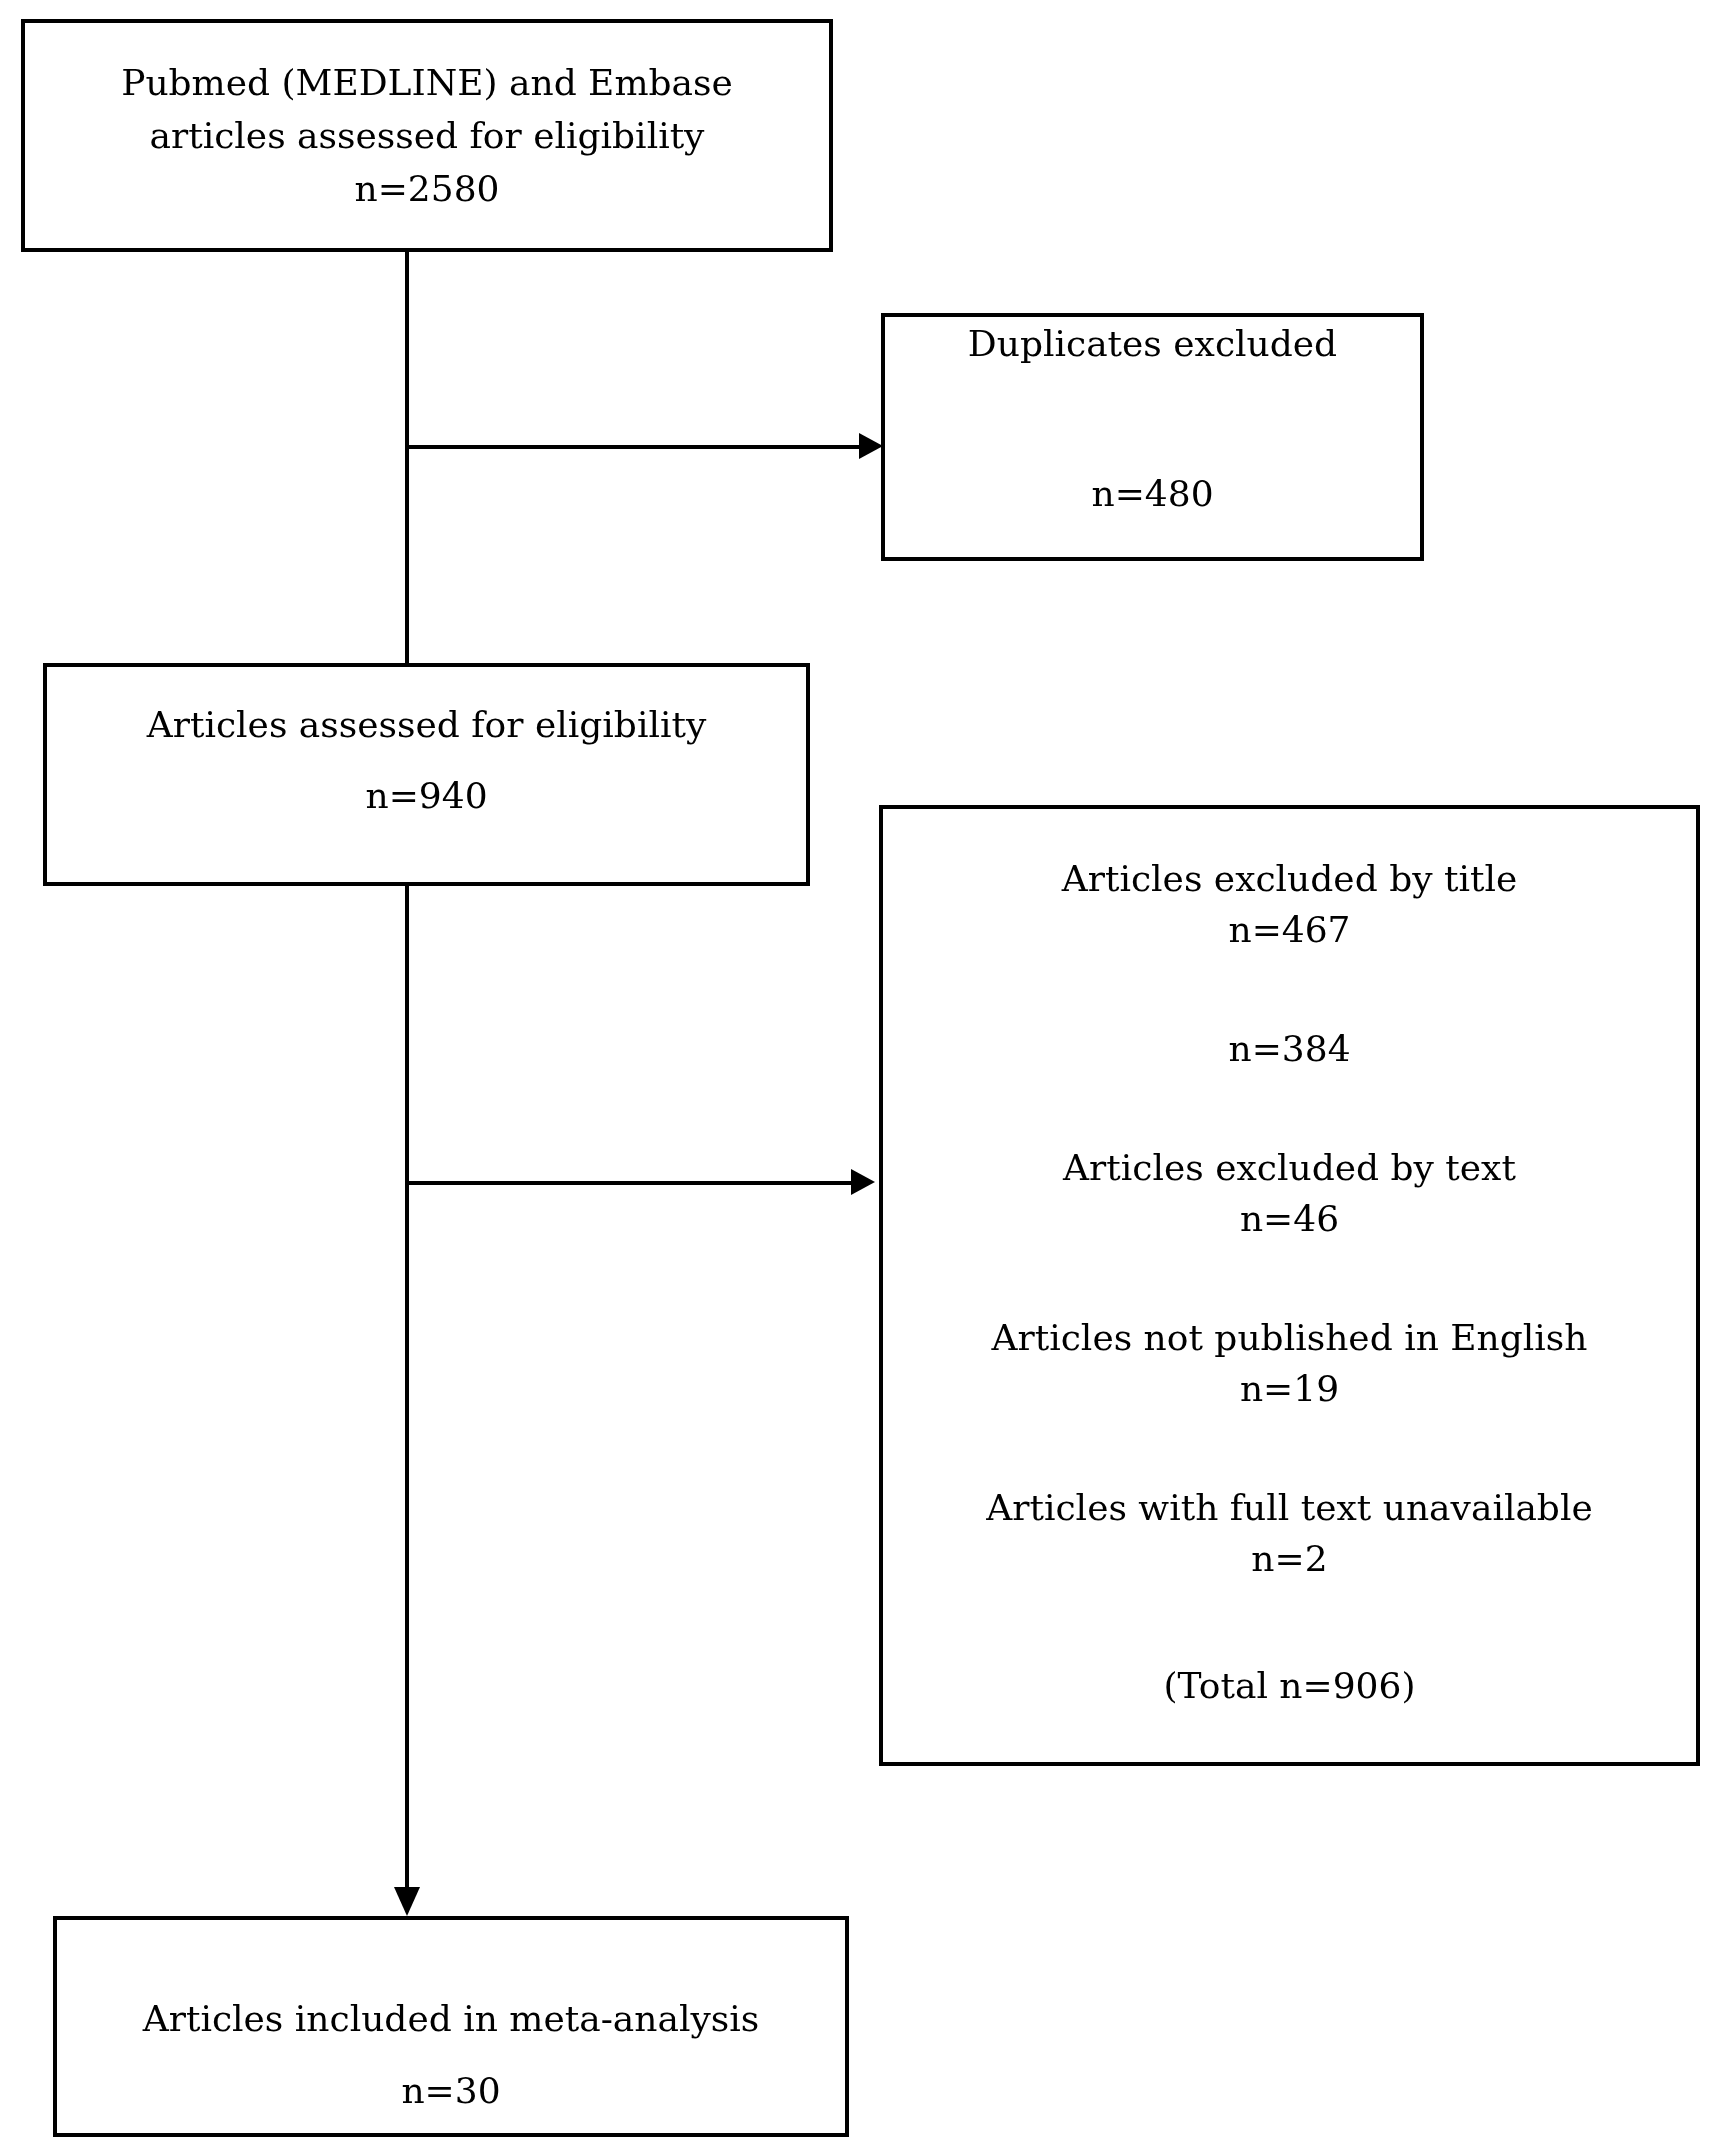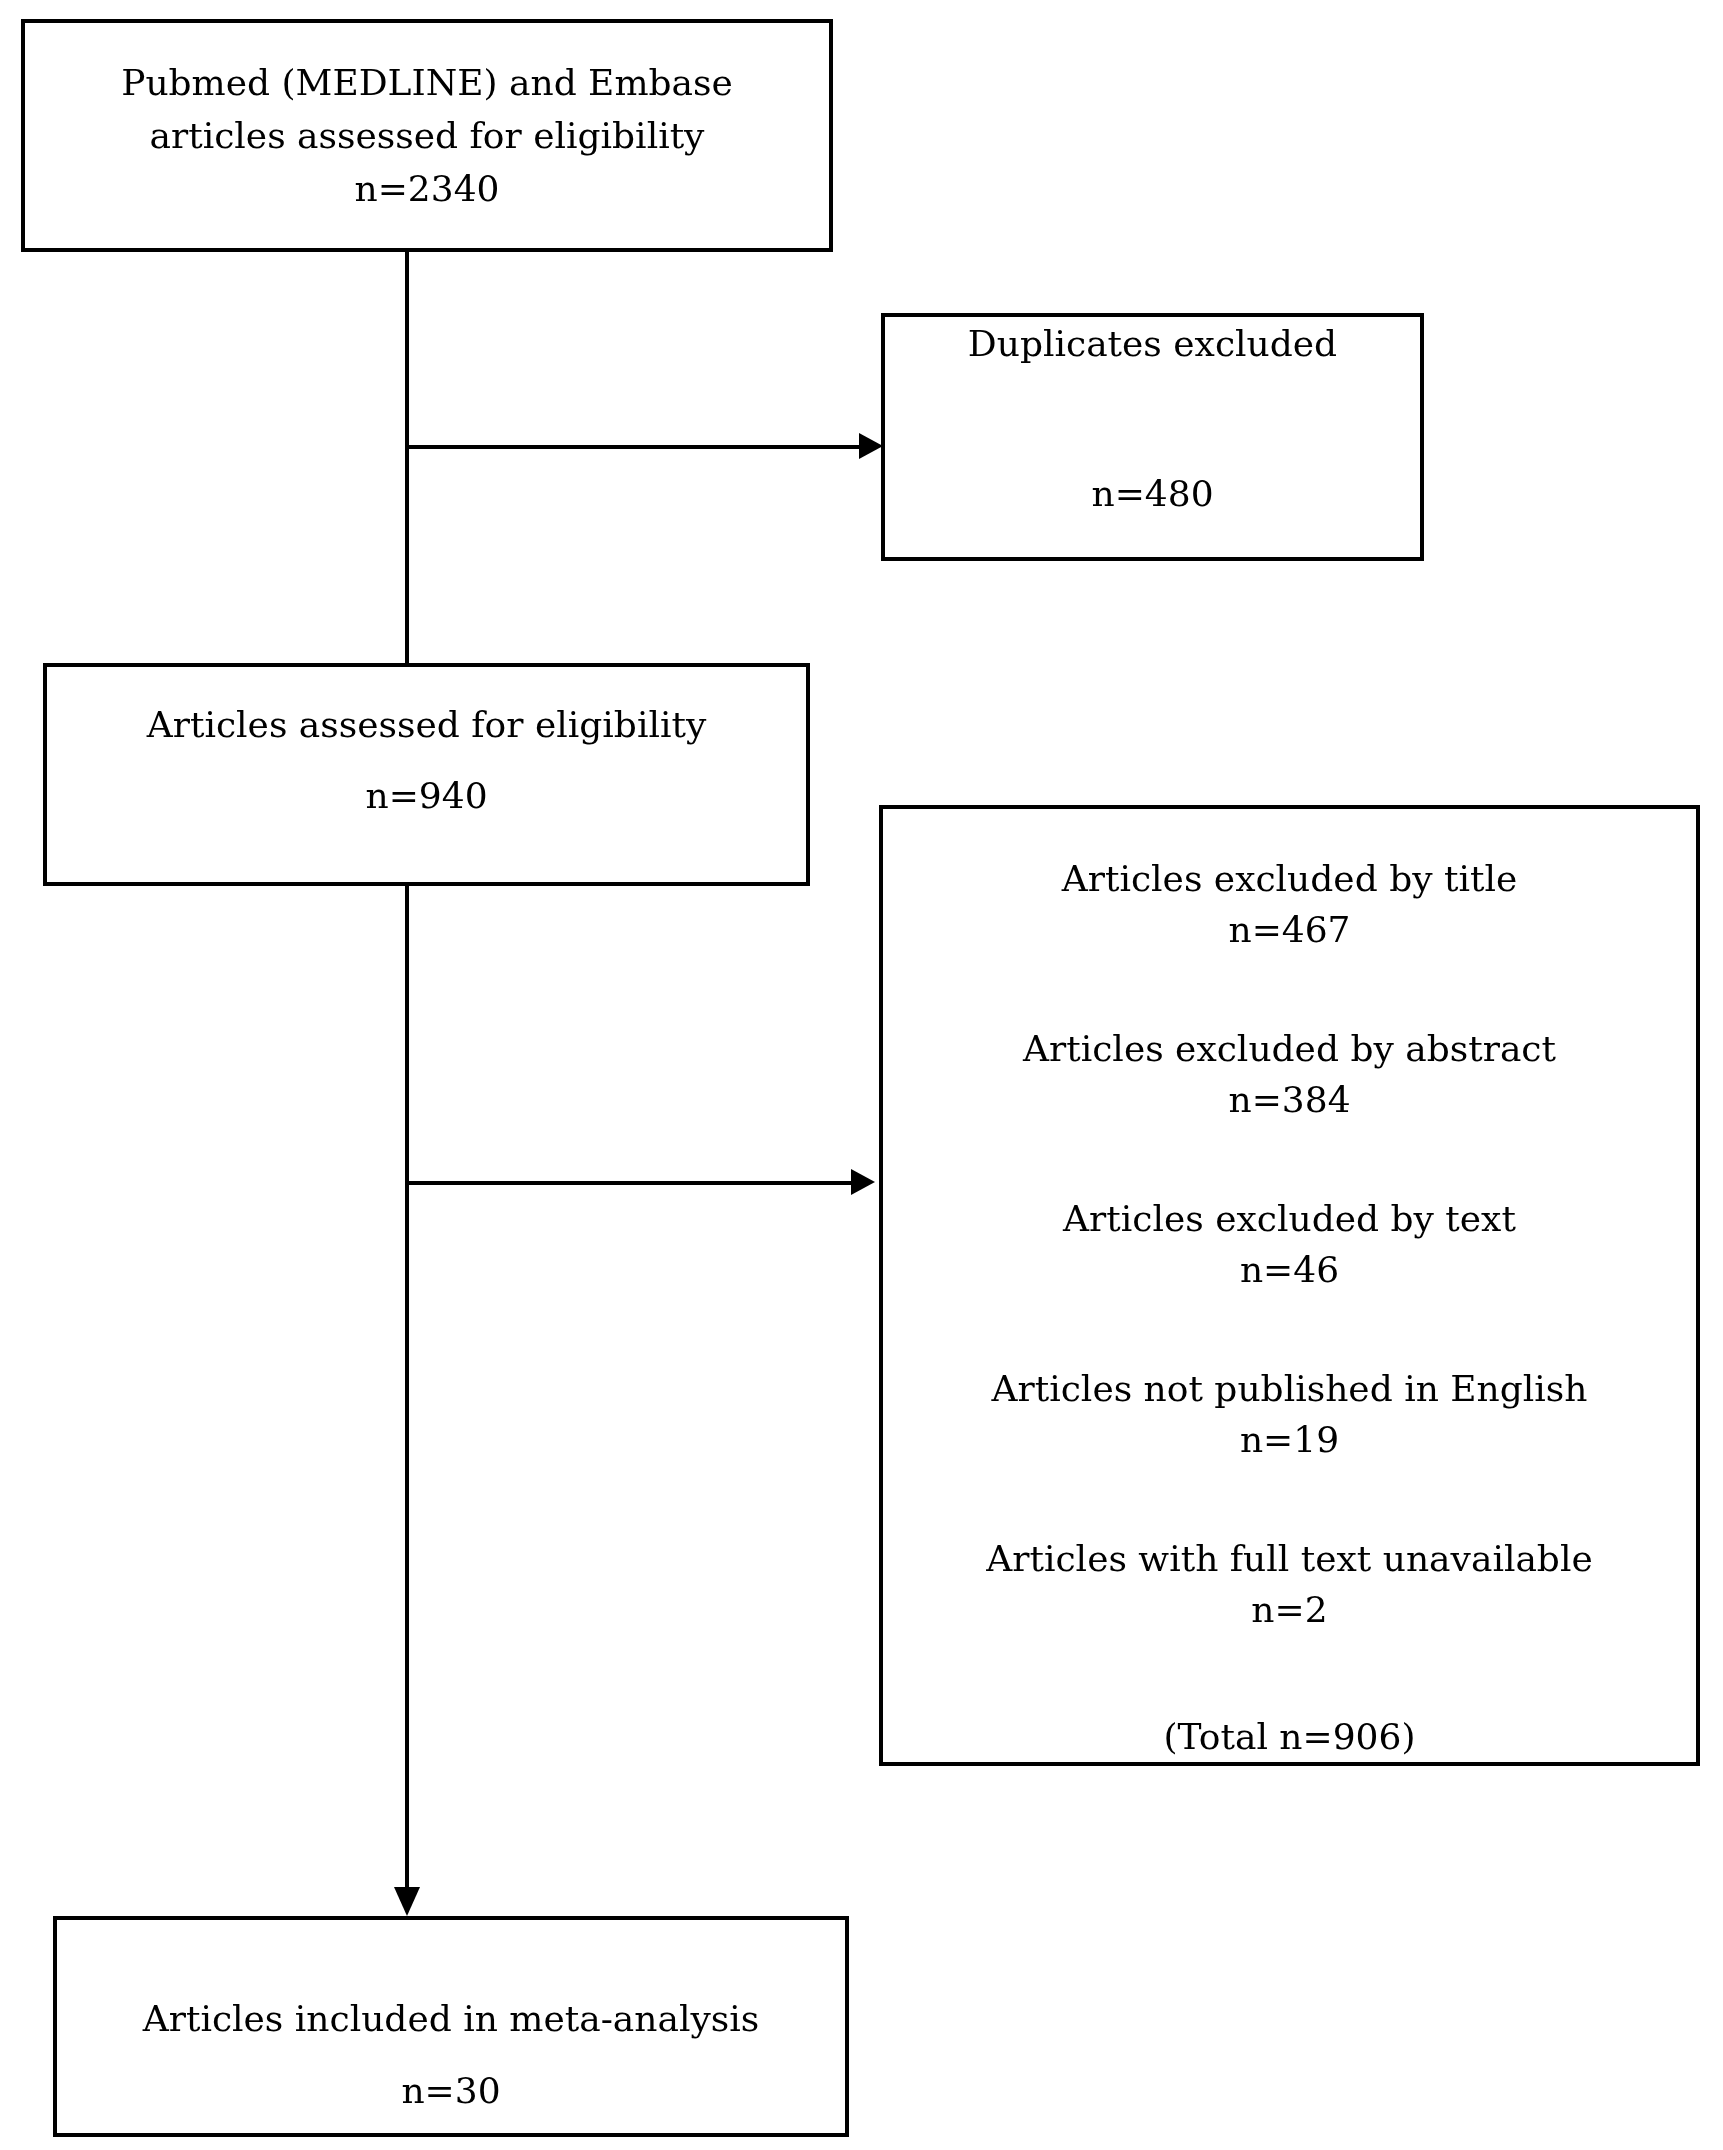--- a/index.html
+++ b/index.html
@@ -95,21 +95,21 @@
   }
 </style>
 </head>
 <body>
 
 <div id="canvas">
 
   <div class="flow-box box-source">
     <div>Pubmed (MEDLINE) and Embase</div>
     <div>articles assessed for eligibility</div>
-    <div class="count-line">n=2340</div>
+    <div class="count-line">n=2580</div>
   </div>
 
   <div class="vline vline-1"></div>
 
   <div class="hline hline-1"></div>
   <div class="arrowhead-right arrowhead-right-1"></div>
 
   <div class="flow-box box-duplicates">
     <div>Duplicates excluded</div>
     <div class="count-line">n=480</div>
@@ -124,21 +124,20 @@
 
   <div class="hline hline-2"></div>
   <div class="arrowhead-right arrowhead-right-2"></div>
 
   <div class="flow-box box-exclusions">
     <div class="exclusion-pair">
       <div>Articles excluded by title</div>
       <div>n=467</div>
     </div>
     <div class="exclusion-pair">
-      <div>Articles excluded by abstract</div>
       <div>n=384</div>
     </div>
     <div class="exclusion-pair">
       <div>Articles excluded by text</div>
       <div>n=46</div>
     </div>
     <div class="exclusion-pair">
       <div>Articles not published in English</div>
       <div>n=19</div>
     </div>

